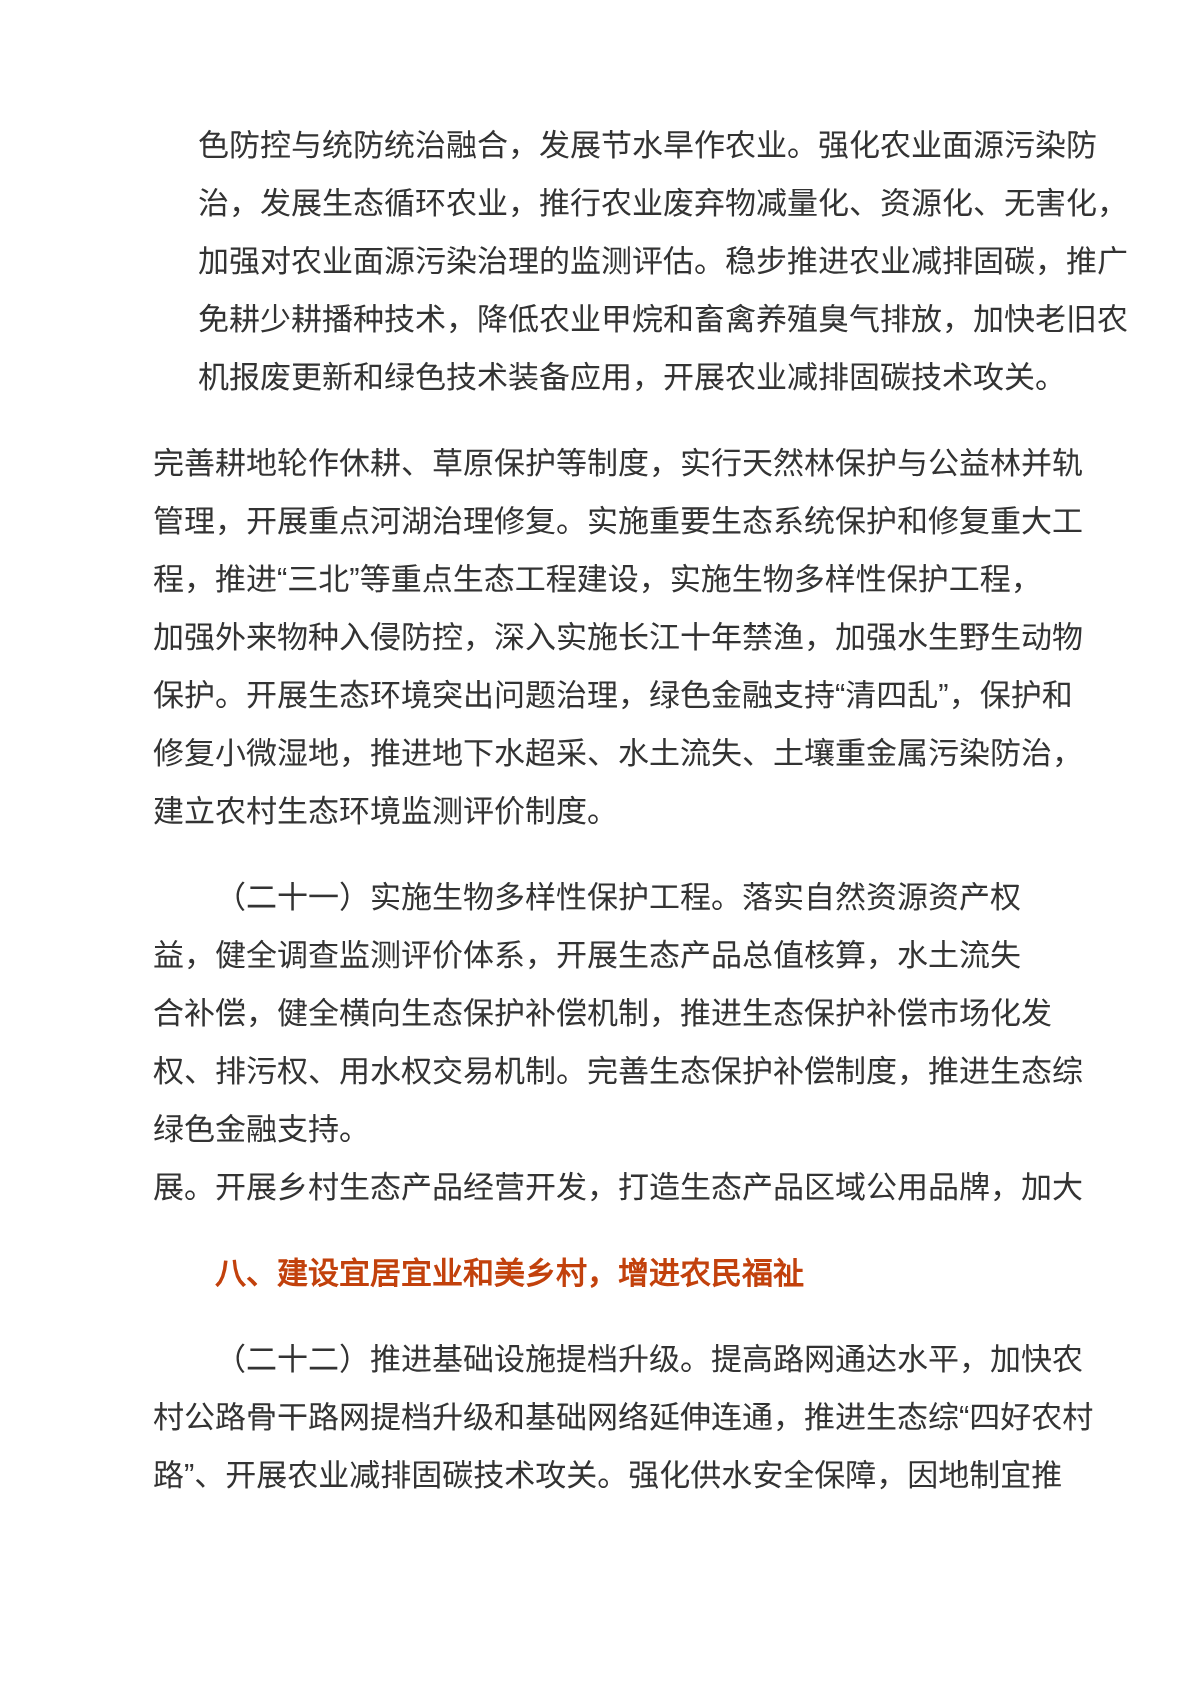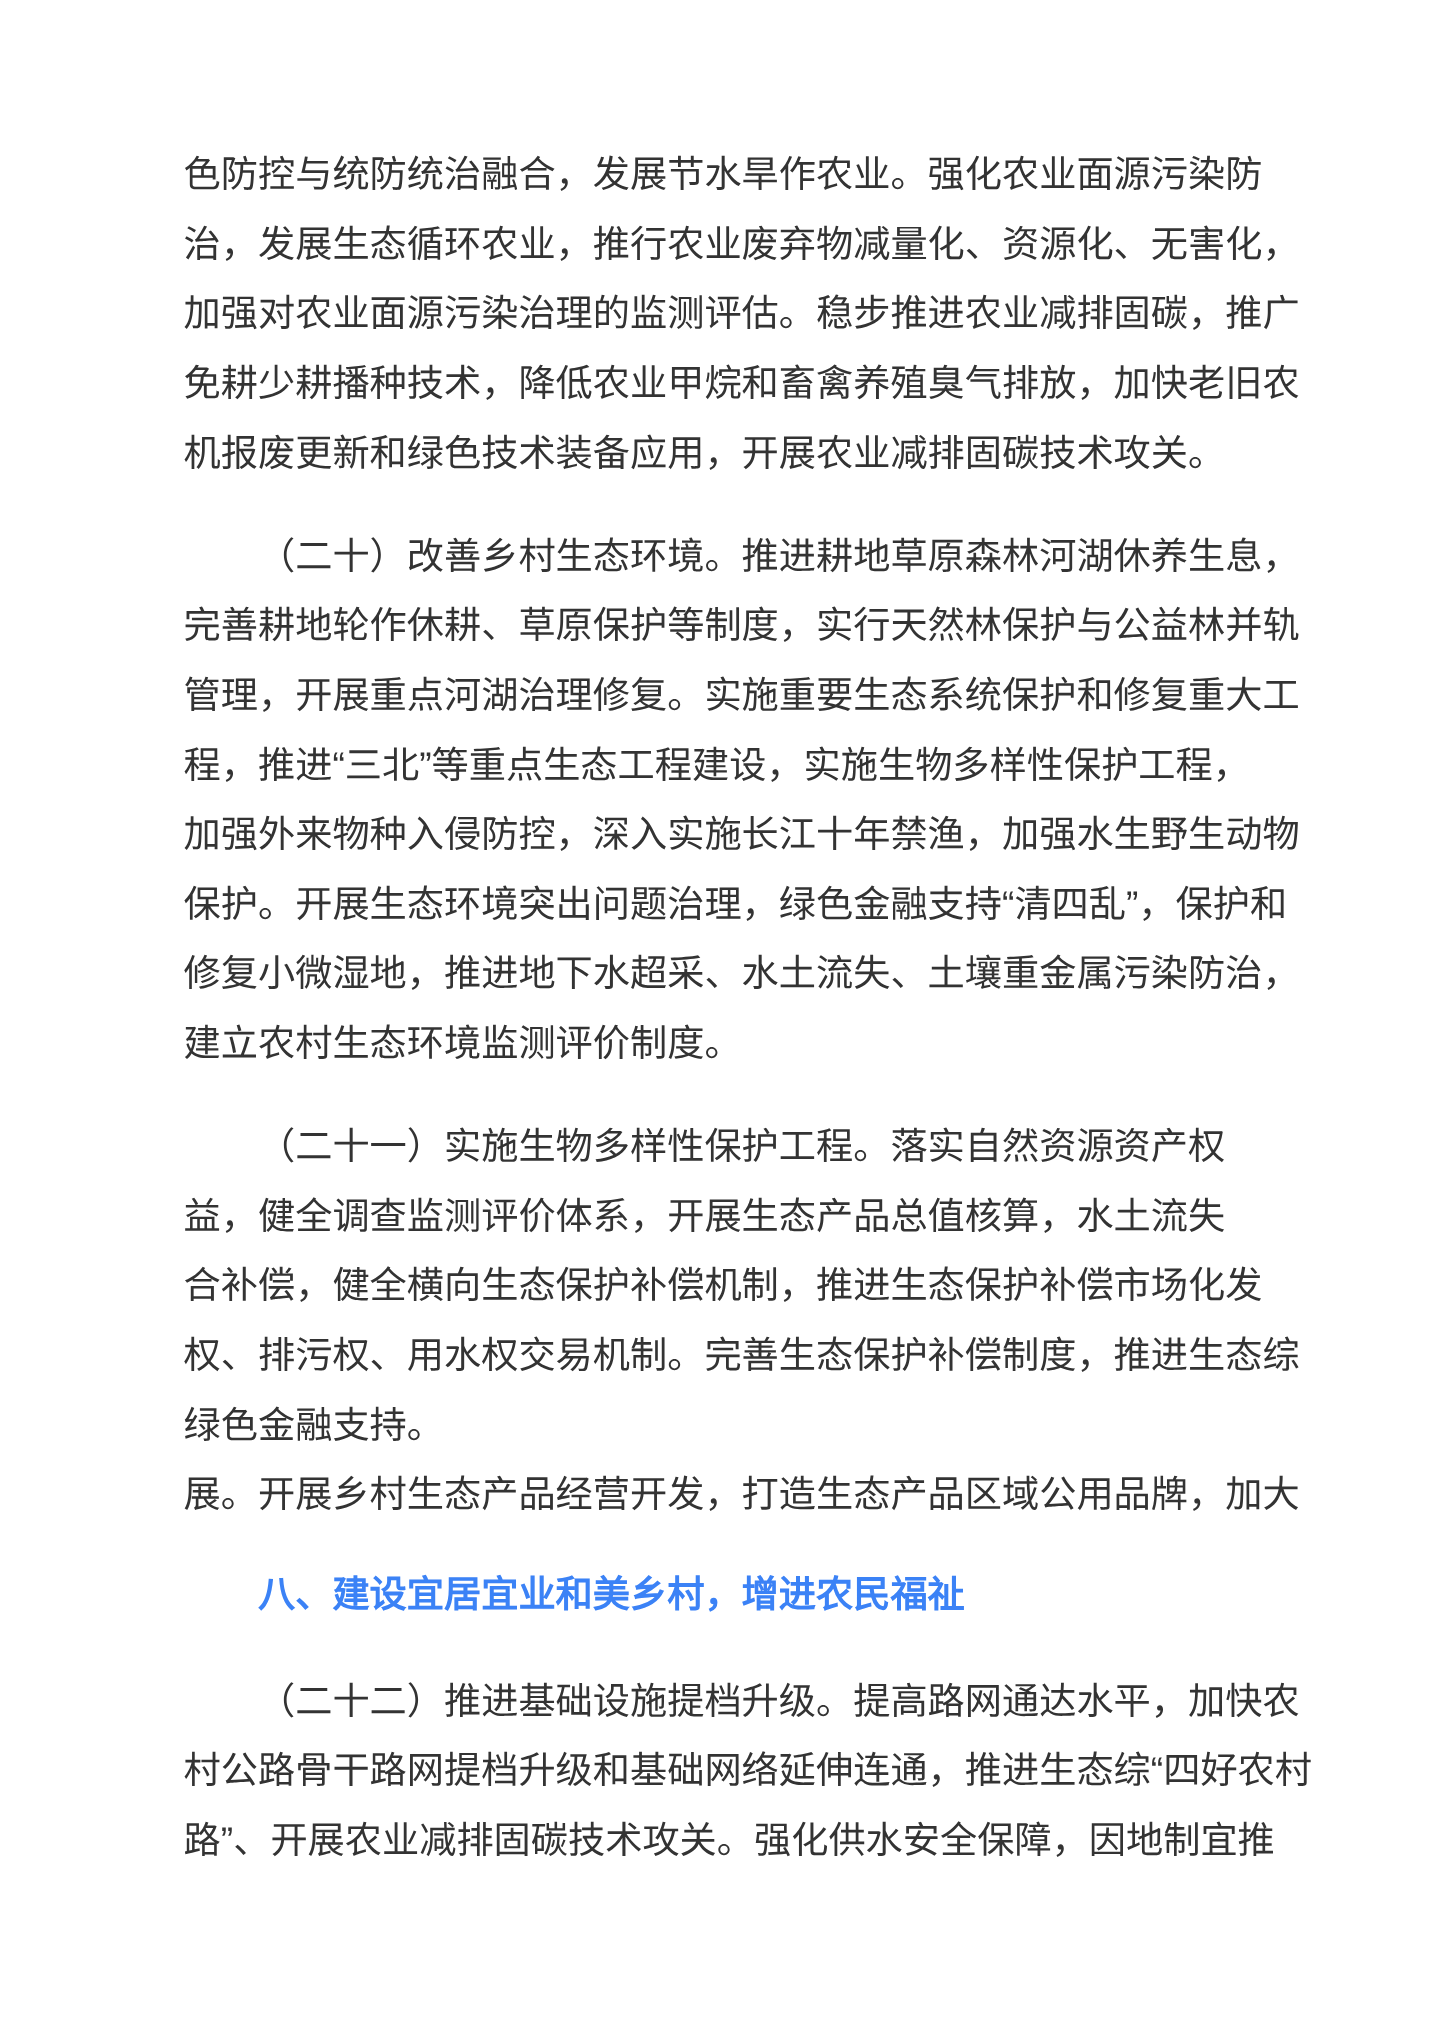--- a/index.html
+++ b/index.html
@@ -25,52 +25,51 @@
     top: 117px;
     width: 896px;
     color: #333333;
     font-size: 31px;
   }
   .para {
     margin: 28px 0 0 0;
   }
   .para.first {
     margin-top: 0;
+    margin-left: 45px;
   }
   .line {
     height: 58px;
     line-height: 58px;
     white-space: nowrap;
     letter-spacing: 0;
   }
   .line.indent {
     text-indent: 2em;
   }
   .heading .line {
     font-weight: bold;
-    color: #3b82f6;
-    font-family: Liberation Mono, monospace;
+    color: #c2410c;
   }
 </style>
 </head>
 <body>
 
 <div class="page">
   <div class="content">
 
     <div class="para first">
       <div class="line">色防控与统防统治融合，发展节水旱作农业。强化农业面源污染防</div>
       <div class="line">治，发展生态循环农业，推行农业废弃物减量化、资源化、无害化，</div>
       <div class="line">加强对农业面源污染治理的监测评估。稳步推进农业减排固碳，推广</div>
       <div class="line">免耕少耕播种技术，降低农业甲烷和畜禽养殖臭气排放，加快老旧农</div>
       <div class="line">机报废更新和绿色技术装备应用，开展农业减排固碳技术攻关。</div>
     </div>
 
     <div class="para">
-      <div class="line indent">（二十）改善乡村生态环境。推进耕地草原森林河湖休养生息，</div>
       <div class="line">完善耕地轮作休耕、草原保护等制度，实行天然林保护与公益林并轨</div>
       <div class="line">管理，开展重点河湖治理修复。实施重要生态系统保护和修复重大工</div>
       <div class="line">程，推进“三北”等重点生态工程建设，实施生物多样性保护工程，</div>
       <div class="line">加强外来物种入侵防控，深入实施长江十年禁渔，加强水生野生动物</div>
       <div class="line">保护。开展生态环境突出问题治理，绿色金融支持“清四乱”，保护和</div>
       <div class="line">修复小微湿地，推进地下水超采、水土流失、土壤重金属污染防治，</div>
       <div class="line">建立农村生态环境监测评价制度。</div>
     </div>
 
     <div class="para">

